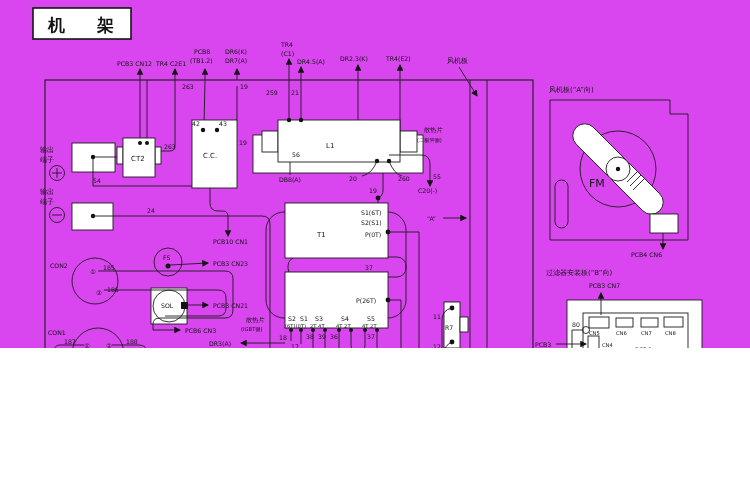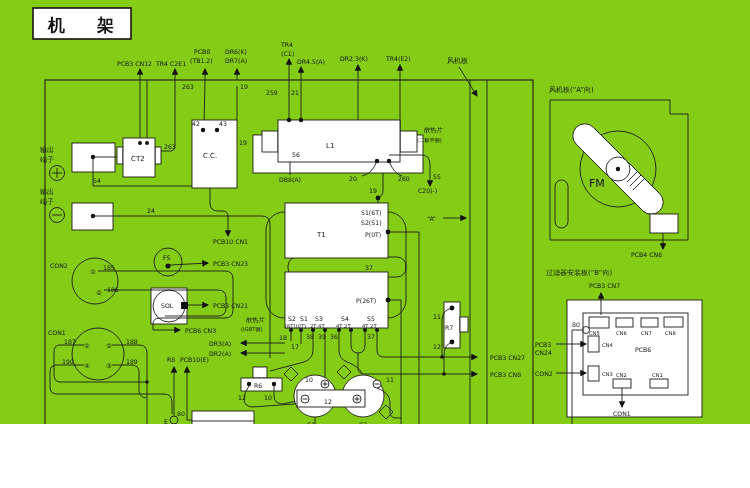--- a/index.html
+++ b/index.html
@@ -1,16 +1,16 @@
 <!DOCTYPE html>
 <html><head>
 <meta charset="utf-8">
 <style>
   html,body{margin:0;padding:0;background:#ffffff;}
-  .stage{position:relative;width:750px;height:424px;background:#84cc16;overflow:hidden;}
+  .stage{position:relative;width:750px;height:348px;background:#d946ef;overflow:hidden;}
   svg{display:block;}
   svg text{font-family:"DejaVu Sans","Liberation Sans",sans-serif;fill:#141414;}
   .t6{font-size:6.2px;}
   .t5{font-size:5.2px;}
   .t7{font-size:7px;}
   .t11{font-size:11px;}
   .title-t{font-size:17px;font-weight:600;letter-spacing:13px;}
   .ln{stroke:#1c1c1c;stroke-width:0.9;fill:none;}
   .ln2{stroke:#1c1c1c;stroke-width:1.1;fill:none;}
   .box{stroke:#1c1c1c;stroke-width:0.9;fill:#ffffff;}

